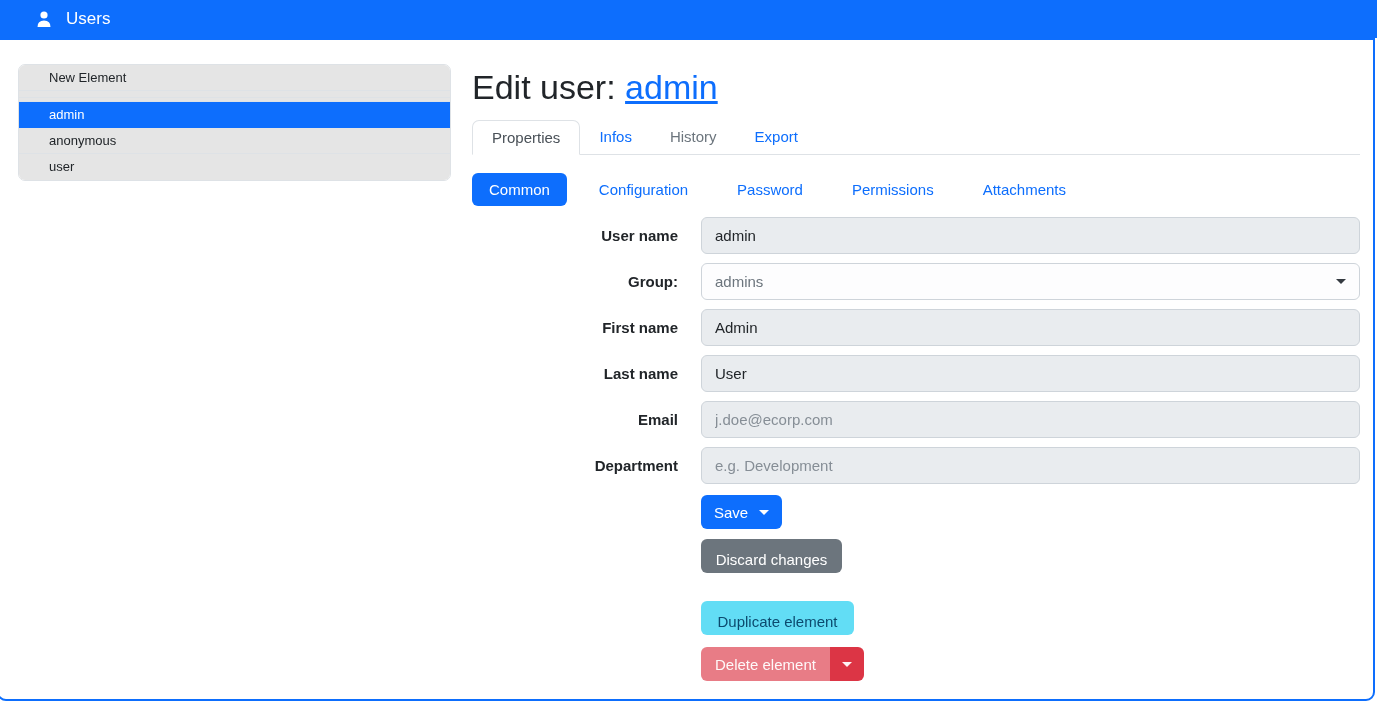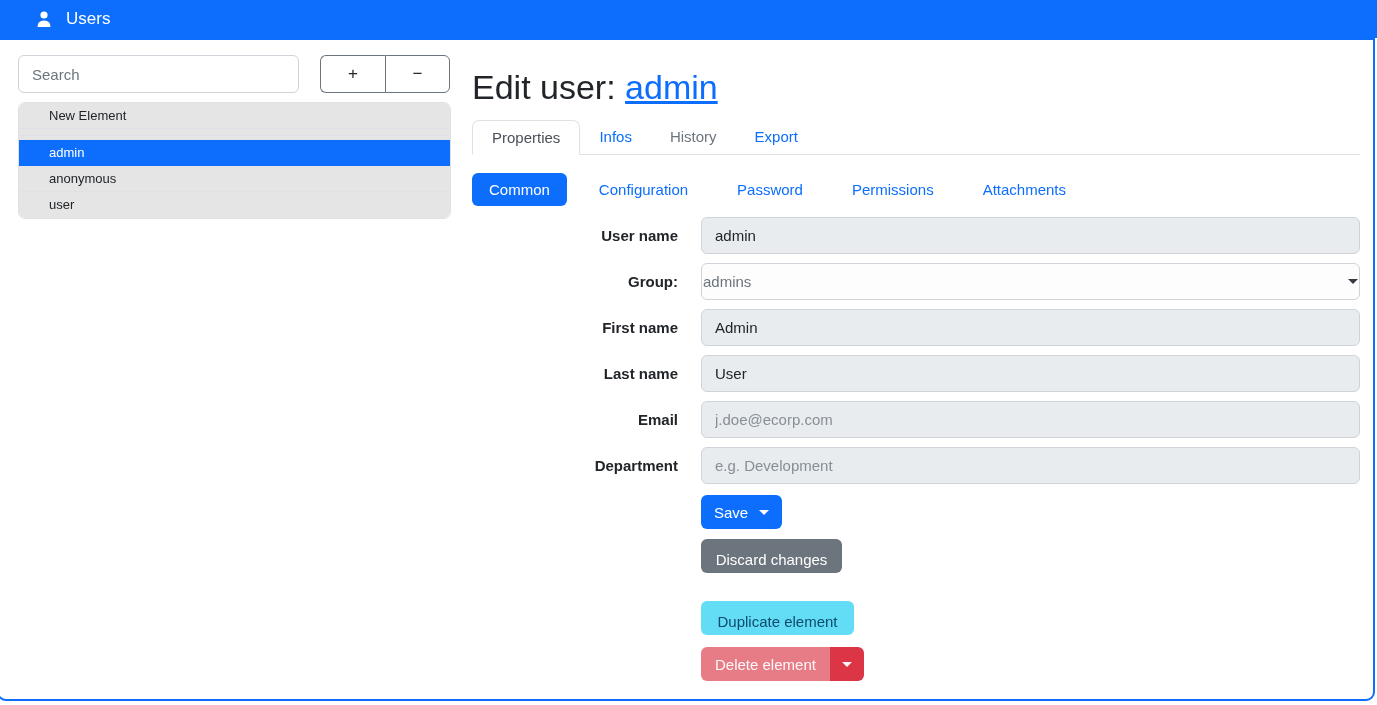--- a/index.html
+++ b/index.html
@@ -60,21 +60,21 @@
   
   .form { margin-top: 11px; }
   .frow { display: flex; align-items: center; margin-bottom: 9px; }
   .flabel { width: 229px; padding-right: 23px; text-align: right; font-weight: 700;
     font-size: 15px; color: #212529; flex: none; }
   .fctl { width: 659px; height: 37px; border: 1px solid #ced4da; border-radius: 6px;
     background: #e9ecef; padding: 0 13px; font-size: 15px; color: #212529;
     font-family: "Liberation Sans", sans-serif; outline: none; }
   .fctl::placeholder { color: #868e96; }
   .fselect { width: 659px; height: 37px; border: 1px solid #ced4da; border-radius: 6px;
-    background: #fdfdfe; padding: 0 1px; font-size: 15px; color: #6c757d;
+    background: #fdfdfe; padding: 0 13px; font-size: 15px; color: #6c757d;
     display: flex; align-items: center; justify-content: space-between; cursor: pointer; }
 
   .caret { width: 0; height: 0; border-left: 5px solid transparent;
     border-right: 5px solid transparent; border-top: 5px solid #343a40; display:inline-block; }
   .caret.white { border-top-color: #fff; }
   .caret.soft { border-top-color: rgba(255,255,255,0.95); }
 
   
   .actions { margin-left: 229px; }
   .btn { display: inline-flex; align-items: center; border: none; border-radius: 6px;
@@ -101,27 +101,20 @@
       <circle cx="10" cy="6" r="3.6" fill="#fff"></circle>
       <path d="M 3.5 18 q 0 -6.5 6.5 -6.5 q 6.5 0 6.5 6.5 z" fill="#fff"></path>
     </svg>
   </span>
   <span class="brand">Users</span>
 </div>
 
 <div class="shell">
 
   <div class="sidebar">
-    <div class="side-top">
-      <input class="search-input" type="text" placeholder="Search" style="">
-      <div class="btn-group-pm">
-        <button class="pm-btn plus">+</button>
-        <button class="pm-btn minus">−</button>
-      </div>
-    </div>
 
     <div class="elem-list">
       <div class="elem-item">New Element</div>
       <div class="elem-item spacer-a"></div>
       <div class="elem-item spacer-b"></div>
       <div class="elem-item selected">admin</div>
       <div class="elem-item">anonymous</div>
       <div class="elem-item">user</div>
     </div>
   </div>

